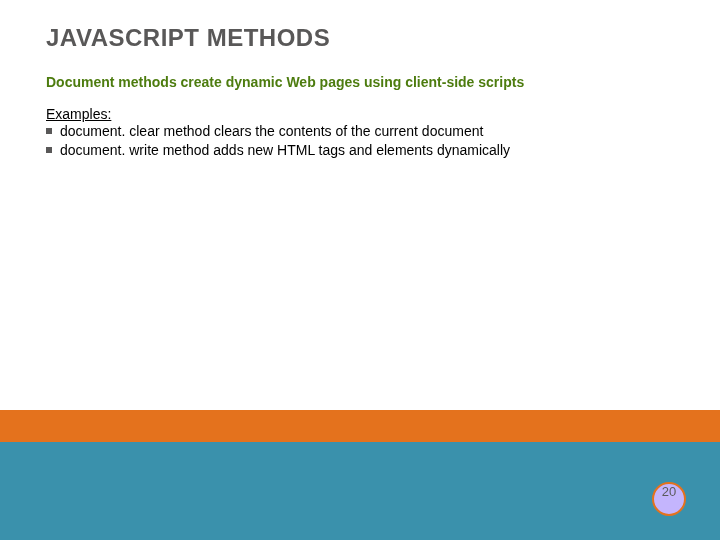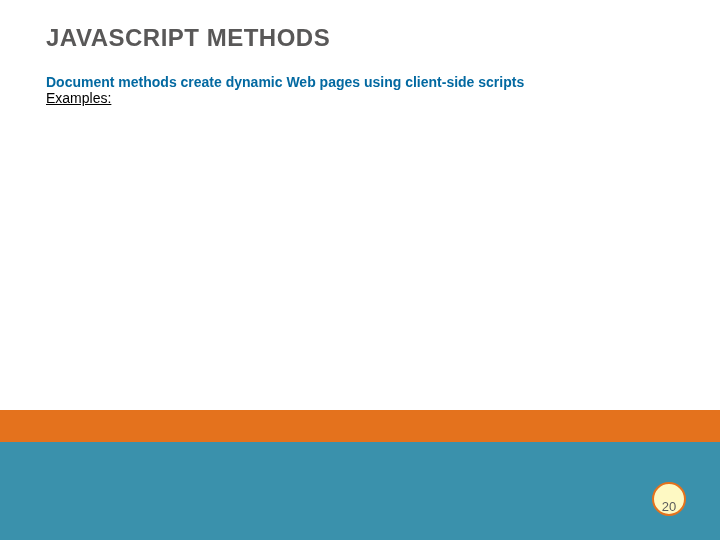--- a/index.html
+++ b/index.html
@@ -19,21 +19,22 @@
   .title {
     font-size: 24px;
     font-weight: bold;
     color: #595858;
     letter-spacing: 0.5px;
     margin-bottom: 22px;
   }
   .subtitle {
     font-size: 14px;
     font-weight: bold;
-    color: #0369a1;
+    color: #4d7c0f;
+    margin-bottom: 16px;
   }
   .examples-label {
     font-size: 14px;
     color: #000;
     text-decoration: underline;
   }
   ul.bullets {
     list-style: none;
     padding: 0;
   }
@@ -76,37 +77,41 @@
     height: 98px;
     background: #3a91ac;
   }
   .pagenum {
     position: absolute;
     right: 34px;
     bottom: 24px;
     width: 34px;
     height: 34px;
     border-radius: 50%;
-    background: #fef9c3;
+    background: #c4b5fd;
     border: 2px solid #e4721d;
     display: flex;
-    align-items: flex-end;
+    align-items: flex-start;
     justify-content: center;
     font-size: 13px;
     color: #5b5b5b;
   }
 </style>
 </head>
 <body>
 
 <div class="slide">
   <div class="content">
     <h1 class="title">JAVASCRIPT METHODS</h1>
     <p class="subtitle">Document methods create dynamic Web pages using client-side scripts</p>
     <p class="examples-label">Examples:</p>
+    <ul class="bullets">
+      <li>document. clear method clears the contents of the current document</li>
+      <li>document. write method adds new HTML tags and elements dynamically</li>
+    </ul>
   </div>
 
   <div class="footer">
     <div class="orange-band"></div>
     <div class="teal-band"></div>
     <div class="pagenum">
       <span>20</span>
     </div>
   </div>
 </div>

